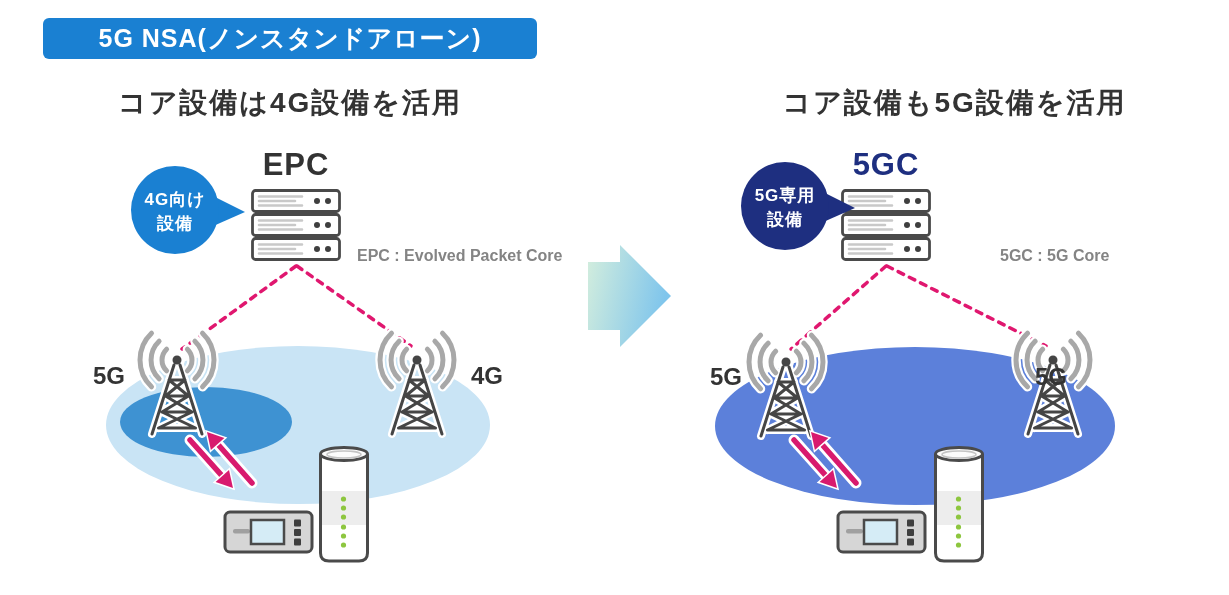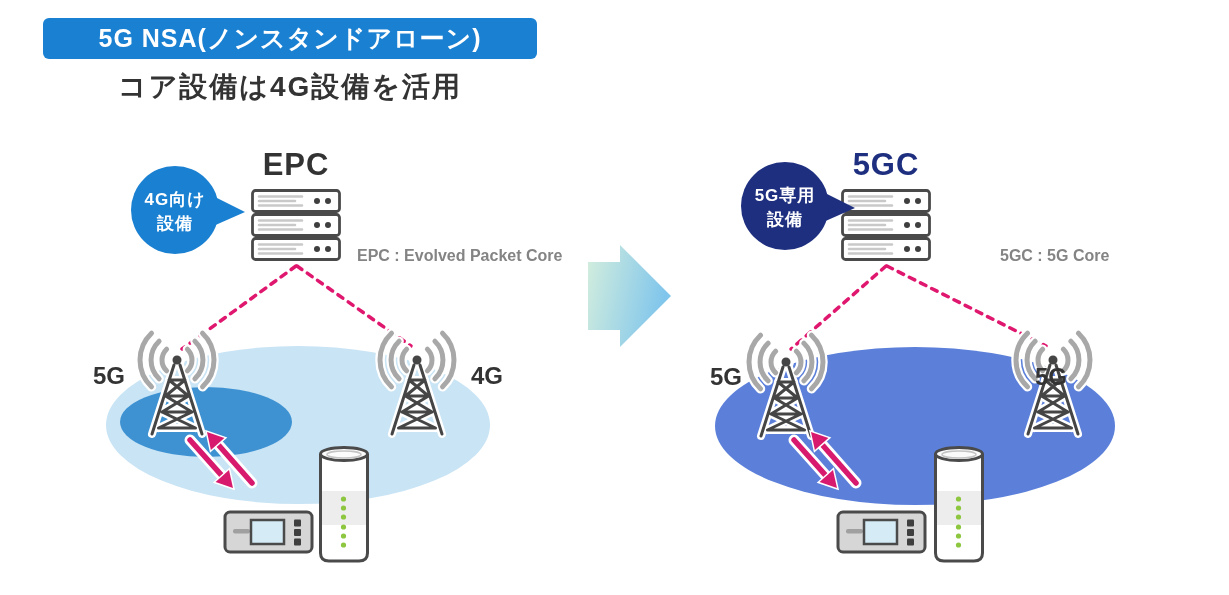--- a/index.html
+++ b/index.html
@@ -8,21 +8,21 @@
     font-family:"Liberation Sans","DejaVu Sans",sans-serif;
   }
   .banner{
     position:absolute;top:18px;height:41px;border-radius:6px;
     color:#fff;font-weight:700;font-size:25px;line-height:41px;
     text-align:center;letter-spacing:1px;
   }
   .banner-nsa{left:43px;width:494px;background:var(--nsa_blue);}
   .banner-sa{left:702px;width:505px;background:var(--sa_navy);}
   .subtitle{
-    position:absolute;top:70px;height:34px;
+    position:absolute;top:86px;height:34px;
     color:var(--title_text);font-weight:700;font-size:28px;line-height:34px;
     text-align:center;letter-spacing:2px;
   }
   .subtitle-nsa{left:43px;width:494px;}
   .subtitle-sa{left:702px;width:505px;}
   svg.canvas{position:absolute;left:0;top:0;}
   .f-nsa{fill:var(--nsa_blue);}
   .f-sa{fill:var(--sa_navy);}
   .f-cov4g{fill:var(--coverage_4g_light_blue);}
   .f-cov5gspot{fill:var(--coverage_5g_spot_blue);}
@@ -38,20 +38,21 @@
   #gs1{stop-color:var(--transition_gradient_start);}
   #gs2{stop-color:var(--transition_gradient_end);}
 </style>
 </head>
 <body>
 
 <div class="stage">
 
   <div class="banner banner-nsa">5G NSA(ノンスタンドアローン)</div>
   <div class="subtitle subtitle-nsa">コア設備は4G設備を活用</div>
+  <div class="subtitle subtitle-sa">コア設備も5G設備を活用</div>
 
   <svg class="canvas" width="1229" height="595" viewBox="0 0 1229 595">
     <defs>
       <linearGradient id="transGrad" x1="0" y1="0" x2="1" y2="0.25">
         <stop id="gs1" offset="0"></stop>
         <stop id="gs2" offset="1"></stop>
       </linearGradient>
 
       <g id="bts">
         <g stroke="#fff" fill="none" stroke-linecap="round">

